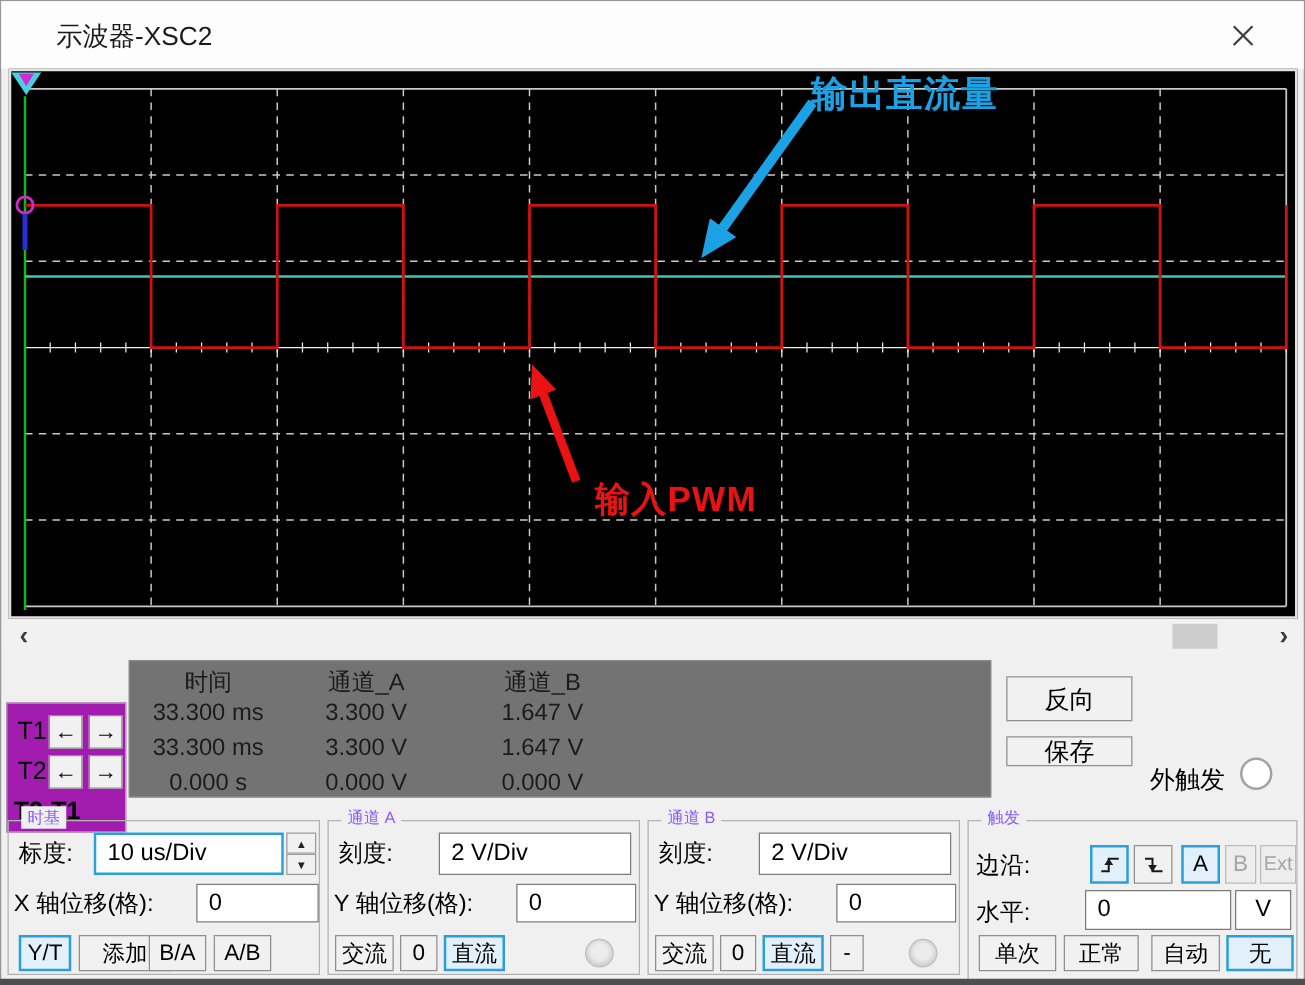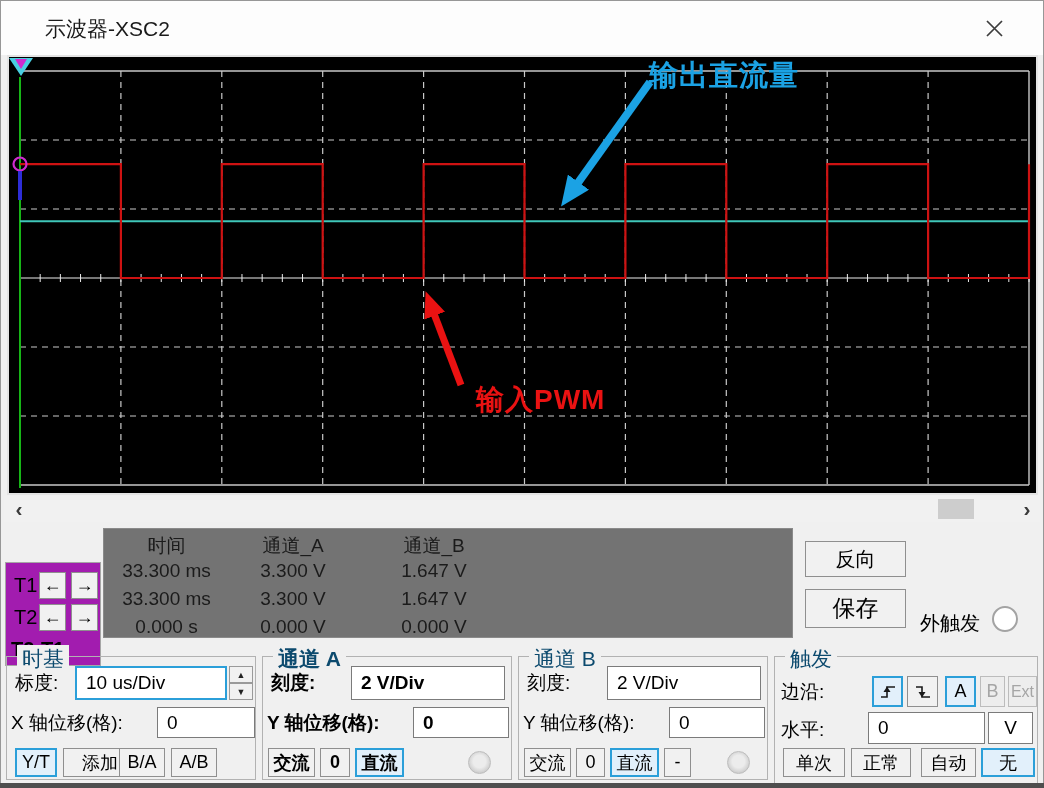--- a/index.html
+++ b/index.html
@@ -26,21 +26,21 @@
   .dis{color:#a5a5a5;border-color:#bcbcbc;background:#ededed;}
   .mtable{position:absolute;left:103px;top:528px;width:690px;height:110px;background:#737373;border:1px solid #8a8a8a;box-sizing:border-box;}
   .mrow{position:absolute;left:0;width:100%;height:24px;display:flex;font-size:19px;color:#1b1b1b;}
   .c1{width:125px;text-align:center;}
   .c2{width:128px;text-align:center;}
   .c3{width:134px;text-align:center;margin-left:10px;}
   .field{position:absolute;box-sizing:border-box;background:#fff;border:1px solid #7b7b7b;font-size:19px;
          display:flex;align-items:center;padding-left:9px;color:#000;}
   .focus{border:2px solid #2b9fd9;}
   .group{position:absolute;border:1px solid #b2b2b2;box-sizing:border-box;}
-  .legend{position:absolute;top:-12px;left:10px;background:#f0f0f0;padding:0 5px;font-size:21px;color:#0c4a6e;white-space:nowrap;}
+  .legend{position:absolute;top:-12px;left:10px;background:#f0f0f0;padding:0 5px;font-size:13px;color:#8b5cf6;white-space:nowrap;}
   .spin{position:absolute;box-sizing:border-box;display:flex;align-items:center;justify-content:center;
         font-size:9px;background:#f1f1f1;border:1px solid #9a9a9a;color:#222;}
   .led{position:absolute;border-radius:50%;width:21px;height:21px;border:1px solid #bdbdbd;
        background:radial-gradient(circle at 50% 45%, #ececec 0 40%, #c7c7c7 80%);}
   .extled{position:absolute;left:992px;top:606px;width:26px;height:26px;border-radius:50%;background:#fff;border:2px solid #a3a3a3;box-sizing:border-box;}
   .botline{position:absolute;left:0;top:783px;width:1044px;height:5px;background:#4e4e4e;}
 </style>
 </head>
 <body>
 
@@ -184,39 +184,39 @@
       <span class="c3">1.647 V</span>
     </div>
     <div class="mrow" style="top:87px;">
       <span class="c1">0.000 s</span>
       <span class="c2">0.000 V</span>
       <span class="c3">0.000 V</span>
     </div>
   </div>
 
   <div class="btn" style="left:805px;top:541px;width:101px;height:36px;font-size:20px;">反向</div>
-  <div class="btn" style="left:805px;top:589px;width:101px;height:39px;font-size:23px;">保存</div>
+  <div class="btn" style="left:805px;top:589px;width:101px;height:24px;font-size:20px;">保存</div>
   <div class="lab" style="left:920px;top:610px;font-size:20px;">外触发</div>
   <div class="extled"></div>
 
   <div class="group" style="left:6px;top:656px;width:250px;height:124px;">
     <div class="legend">时基</div>
     <div class="lab" style="left:8px;top:13px;">标度:</div>
     <div class="field focus" style="left:68px;top:9px;width:152px;height:34px;">10 us/Div</div>
     <div class="spin" style="left:222px;top:9px;width:24px;height:17px;">▲</div>
     <div class="spin" style="left:222px;top:26px;width:24px;height:17px;">▼</div>
     <div class="lab" style="left:4px;top:53px;">X 轴位移(格):</div>
     <div class="field" style="left:150px;top:50px;width:98px;height:31px;">0</div>
     <div class="btn sel" style="left:8px;top:91px;width:42px;height:29px;">Y/T</div>
     <div class="btn" style="left:56px;top:91px;width:74px;height:29px;">添加</div>
     <div class="btn" style="left:112px;top:91px;width:46px;height:29px;">B/A</div>
     <div class="btn" style="left:164px;top:91px;width:46px;height:29px;">A/B</div>
   </div>
 
-  <div class="group" style="left:262px;top:656px;width:250px;height:124px;font-weight:bold;">
+  <div class="group" style="left:262px;top:656px;width:250px;height:124px;">
     <div class="legend">通道 A</div>
     <div class="lab" style="left:8px;top:13px;">刻度:</div>
     <div class="field" style="left:88px;top:9px;width:154px;height:34px;">2 V/Div</div>
     <div class="lab" style="left:4px;top:53px;">Y 轴位移(格):</div>
     <div class="field" style="left:150px;top:50px;width:96px;height:31px;">0</div>
     <div class="btn" style="left:5px;top:91px;width:47px;height:29px;">交流</div>
     <div class="btn" style="left:57px;top:91px;width:30px;height:29px;">0</div>
     <div class="btn sel" style="left:92px;top:91px;width:49px;height:29px;">直流</div>
     <div class="led" style="left:205px;top:94px;"></div>
   </div>

